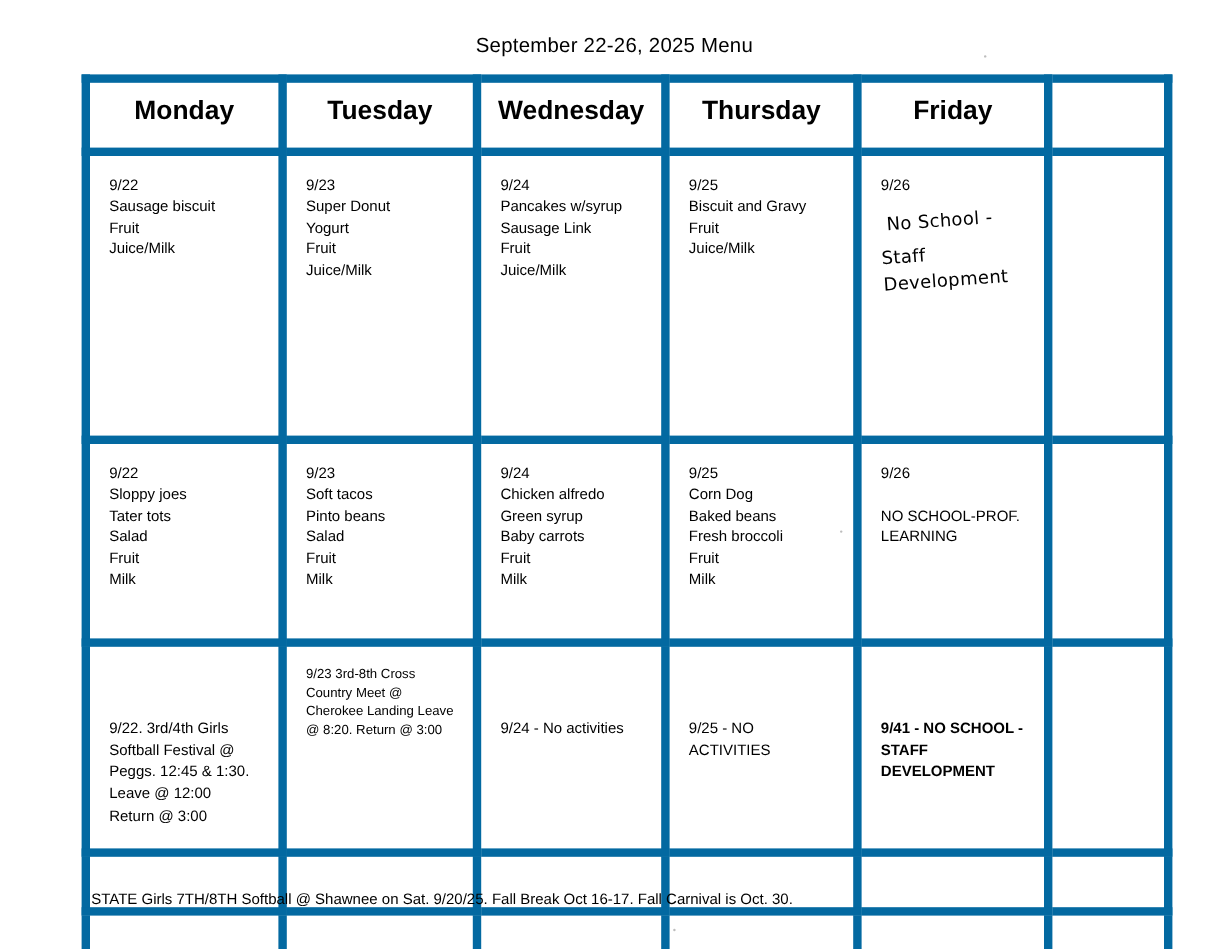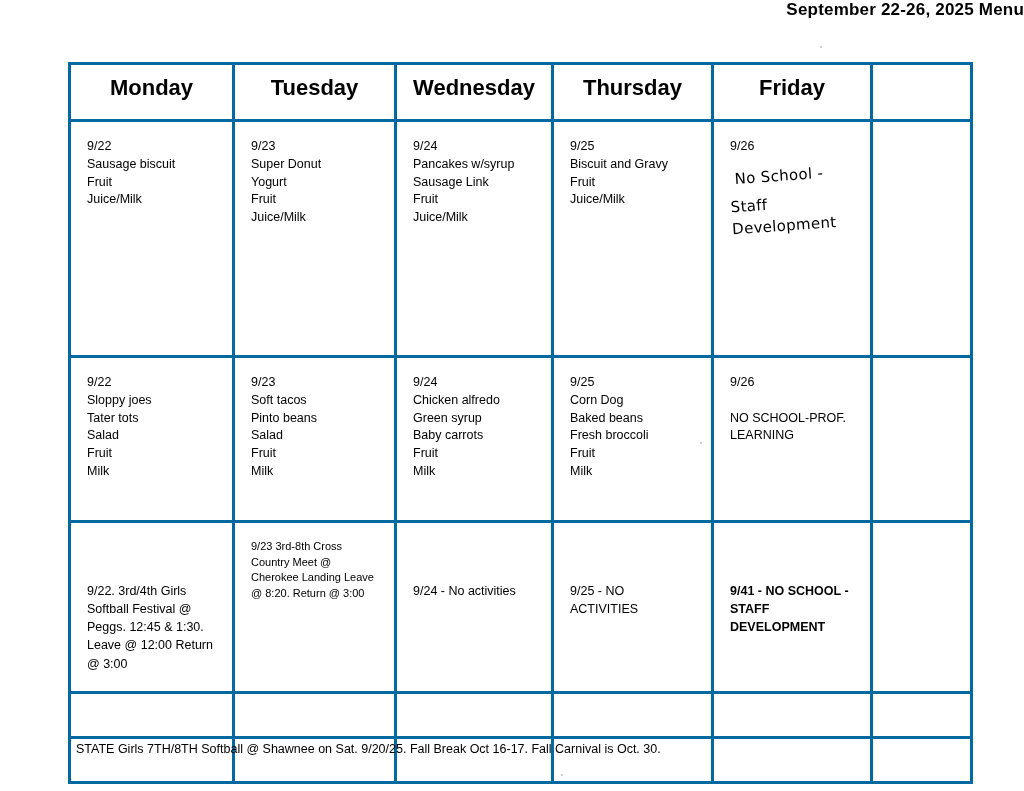--- a/index.html
+++ b/index.html
@@ -15,35 +15,36 @@
     position: relative;
     overflow: hidden;
   }
   .page {
     position: relative;
     width: 1024px;
     height: 791px;
     box-sizing: border-box;
   }
   .doc-title {
-    text-align: right;
+    text-align: center;
     font-size: 17px;
-    font-weight: bold;
+    font-weight: normal;
+    padding-top: 28px;
     letter-spacing: 0.2px;
   }
   table.menu {
     position: absolute;
     left: 68px;
     top: 62px;
     width: 902px;
     border-collapse: collapse;
     table-layout: fixed;
   }
   table.menu td, table.menu th {
-    border: 3px solid #0369a1;
+    border: 7px solid #0369a1;
     vertical-align: top;
     padding: 10px;
   }
   
   col.c1 { width: 164px; }
   col.c2 { width: 162px; }
   col.c3 { width: 157px; }
   col.c4 { width: 160px; }
   col.c5 { width: 159px; }
   col.c6 { width: 100px; }

